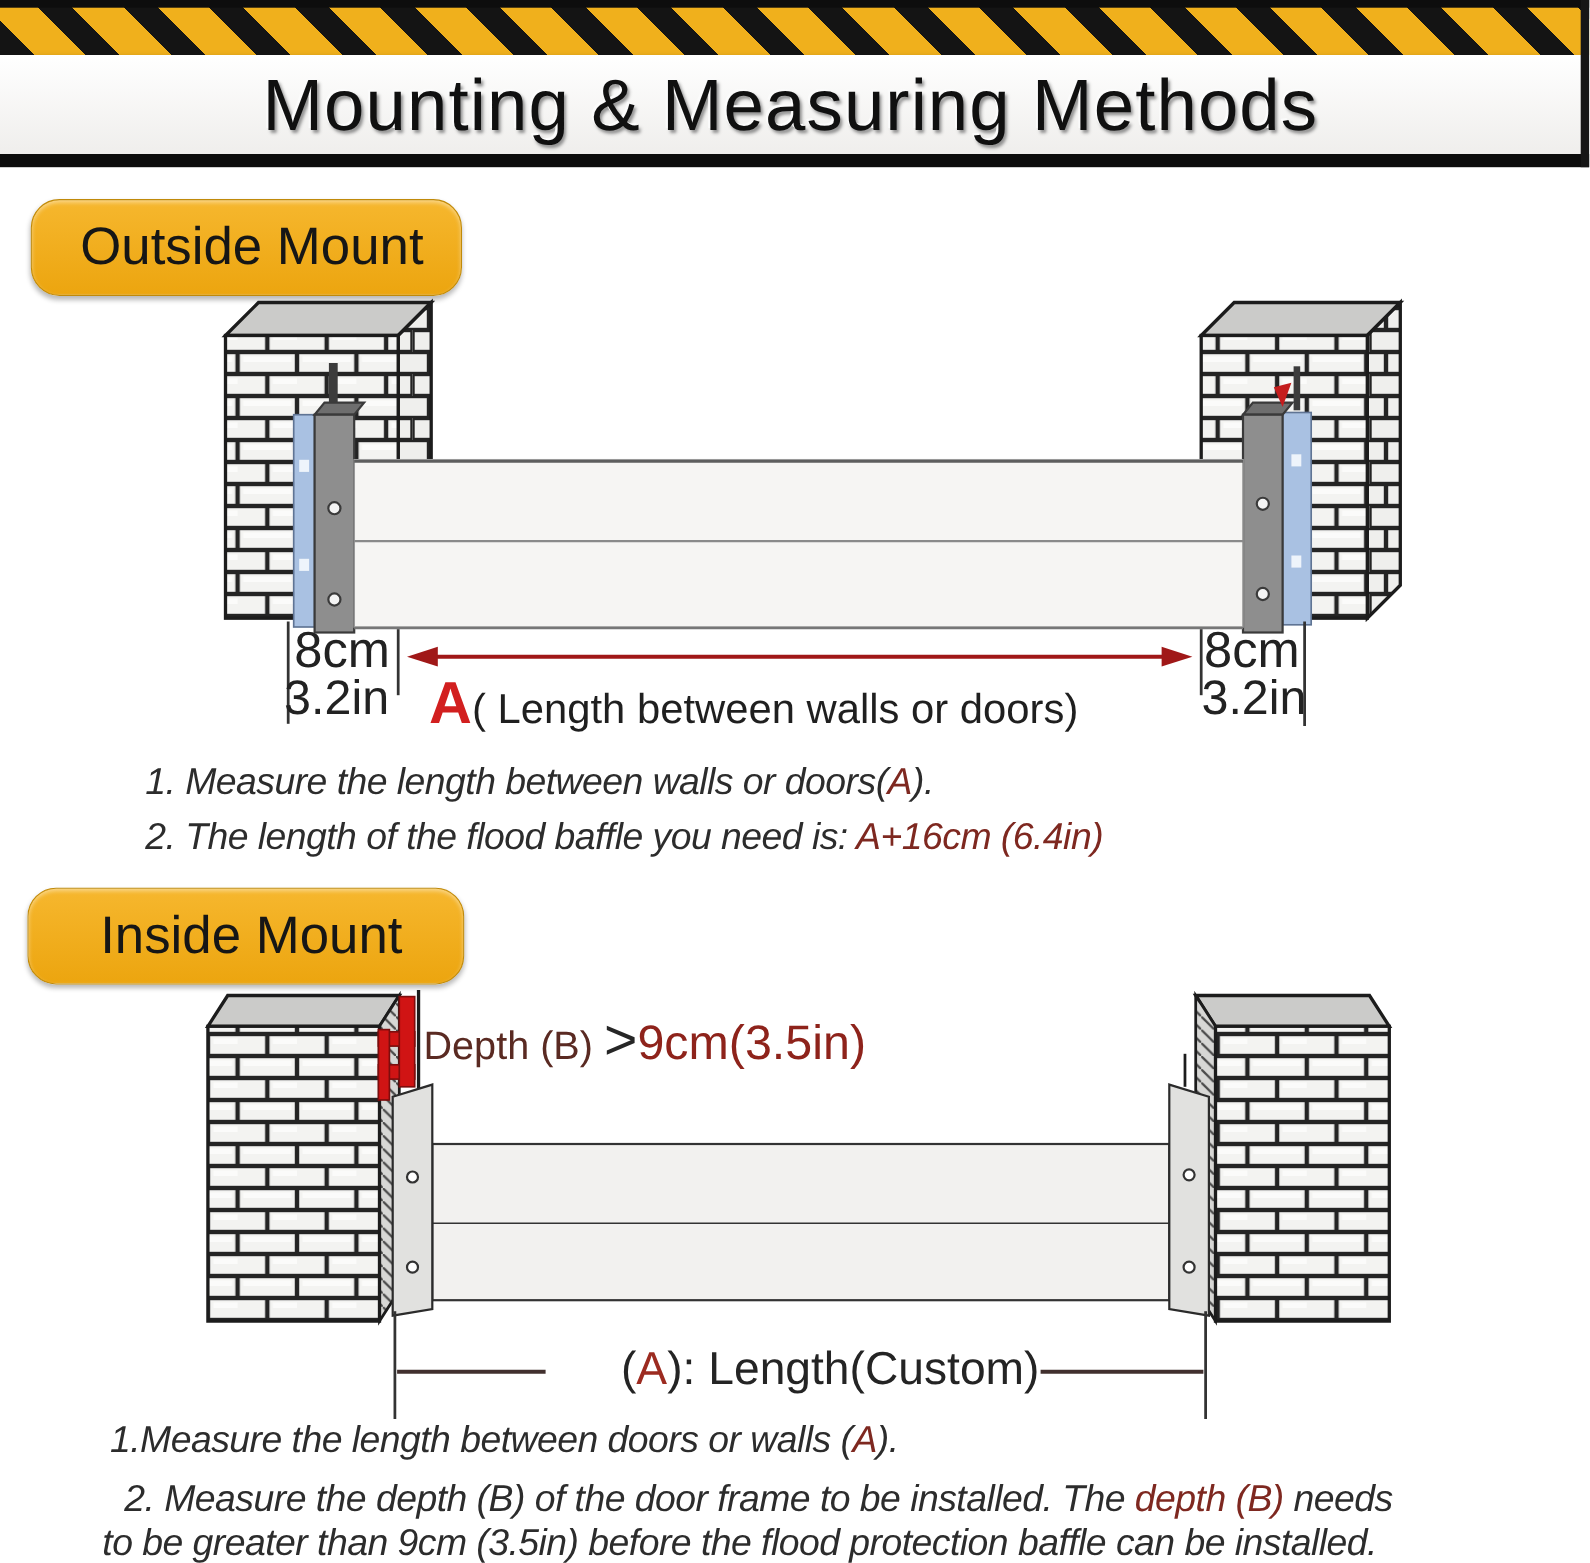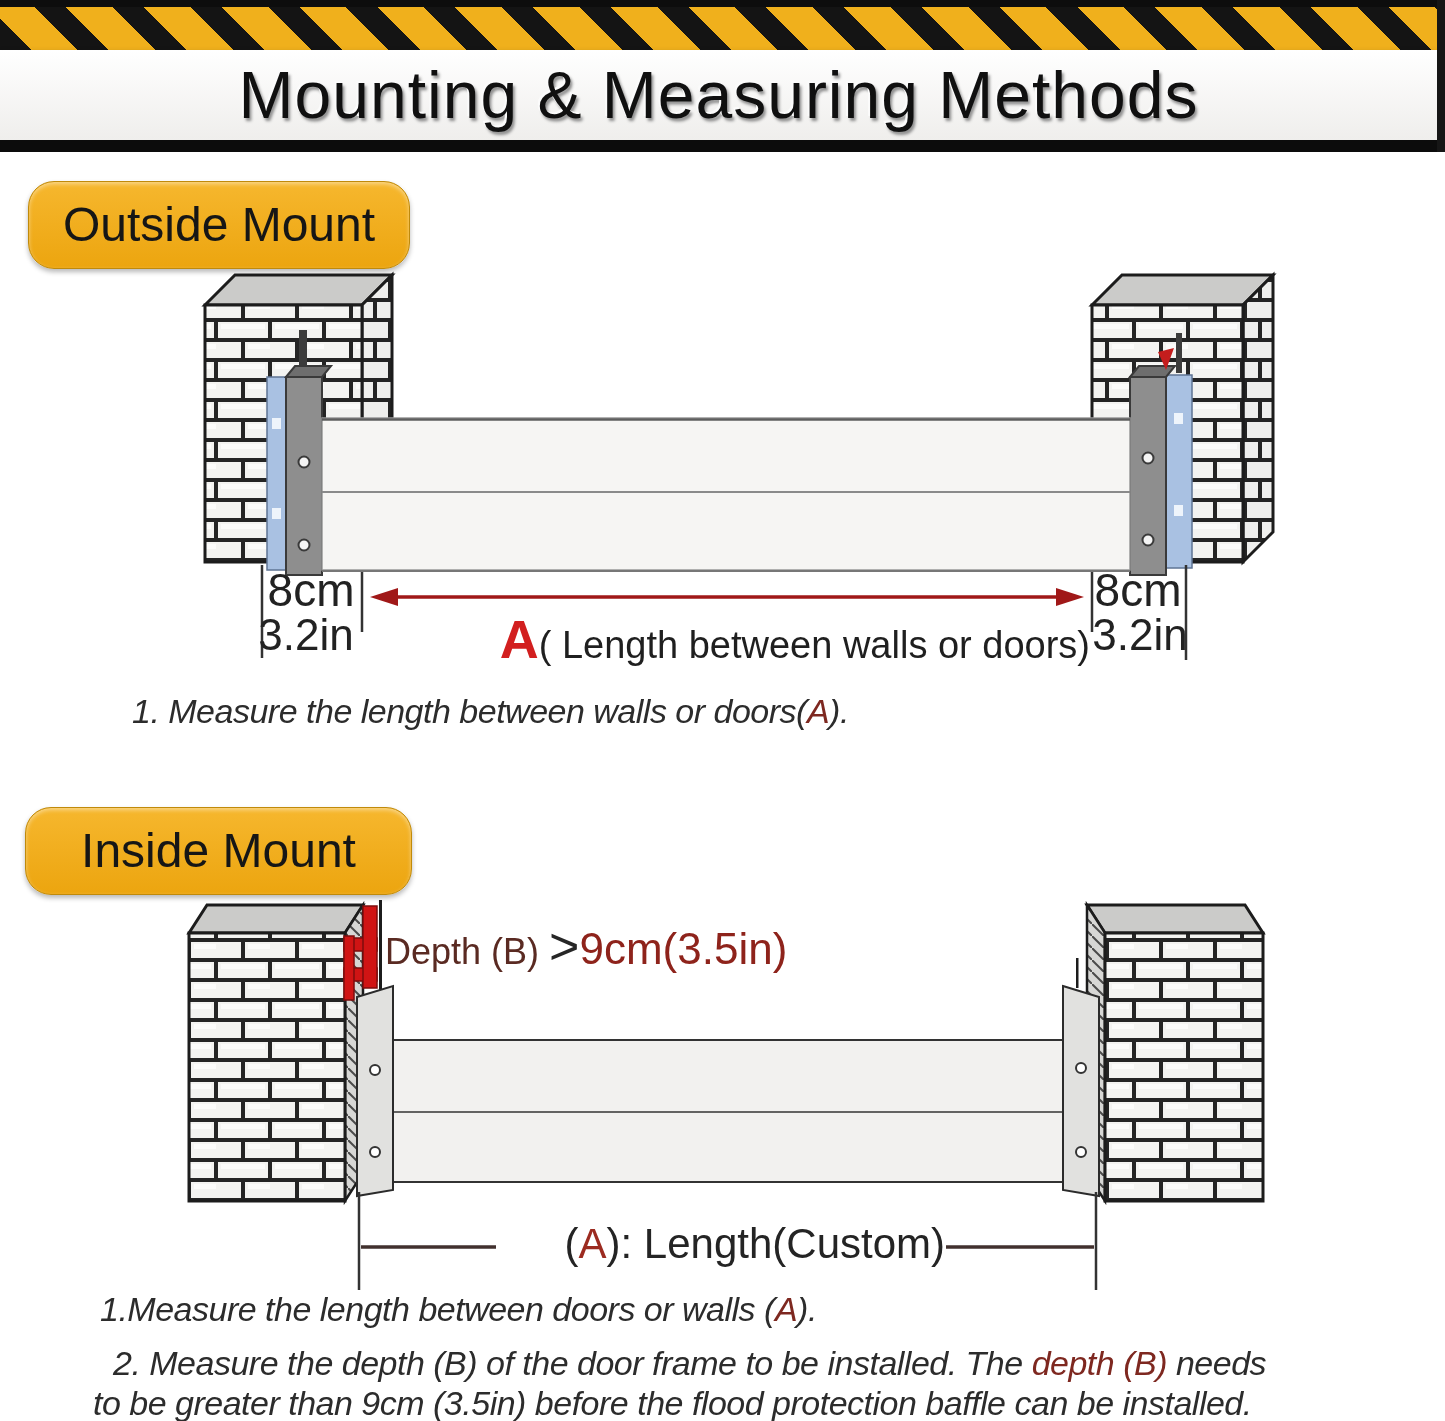--- a/index.html
+++ b/index.html
@@ -17,30 +17,30 @@
             box-shadow:0 3px 6px rgba(0,0,0,.3); }
   .title { position:absolute; left:0; top:50px; width:1437px; height:90px; line-height:90px;
            text-align:center; font-size:66px; font-weight:normal; color:#101010; letter-spacing:1px;
            text-shadow:-2px -2px 0 #fbfbfb, 2px 3px 3px #8f8f8f; }
   .banner-bar { position:absolute; left:0; top:140px; width:1445px; height:12px; background:#0c0c0c; }
 
   
   .badge { position:absolute; border-radius:26px; text-align:center;
            background:linear-gradient(#f6b72e,#eca50f); border:1px solid #c08a0a;
            box-shadow:0 3px 5px rgba(0,0,0,.28), inset 0 2px 4px rgba(255,255,255,.45);
-           color:#161616; font-size:48px; }
+           color:#161616; font-size:48px;padding-left:10px; }
   .badge1 { left:28px; top:181px; width:380px; height:86px; line-height:86px; }
   .badge2 { left:25px; top:807px; width:385px; height:86px; line-height:86px; }
 
   svg.diagram { position:absolute; left:0; }
 
   
   .mtext { position:absolute; color:#222; font-size:46px; text-align:center; line-height:1.05; }
   .mtext.small { font-size:44px; }
-  .span-label { position:absolute; left:390px; top:608px; width:700px; text-align:right;
+  .span-label { position:absolute; left:390px; top:608px; width:700px; text-align:left;
                 font-size:38px; color:#1f1f1f; white-space:nowrap; }
   .span-label .redA { color:#d21f1f; font-weight:bold; font-size:54px; }
 
   .instr { position:absolute; font-size:34px; letter-spacing:-0.5px; color:#2c2c2c; white-space:nowrap;font-style:italic; }
   .instr .hl { color:#7e2820; }
 
   .depth { position:absolute; left:385px; top:916px; white-space:nowrap; }
   .depth .d-label { font-size:36px; color:#5a2a22; }
   .depth .d-sym   { font-size:52px; color:#262626; }
   .depth .d-val   { font-size:44px; color:#8e231b; }
@@ -145,20 +145,21 @@
     </g>
   </svg>
 
   <div class="mtext" style="left:258px;top:566px;width:106px">8cm</div>
   <div class="mtext small" style="left:248px;top:612px;width:116px">3.2in</div>
   <div class="mtext" style="left:1088px;top:566px;width:100px">8cm</div>
   <div class="mtext small" style="left:1086px;top:612px;width:108px">3.2in</div>
   <div class="span-label"><span class="redA">A</span><span>( Length between walls or doors)</span></div>
 
   <div class="instr" style="left:132px;top:692px"><span>1. Measure the length between walls or doors(</span><span class="hl">A</span><span>).</span></div>
+  <div class="instr" style="left:132px;top:742px"><span>2. The length of the flood baffle you need is: </span><span class="hl">A+16cm (6.4in)</span></div>
 
   <svg class="diagram" style="top:895px" width="1445" height="395" viewBox="0 895 1445 395">
 
     <g>
       <polygon points="189,933 207,905 363,905 345,933" fill="#cbcbc9" stroke="#1c1c1c" stroke-width="3"></polygon>
       <polygon points="345,933 363,905 363,1173 345,1201" fill="url(#phatch)" stroke="#1c1c1c" stroke-width="2.5"></polygon>
       <rect x="189" y="933" width="156" height="268" fill="url(#pbrick)" stroke="#1c1c1c" stroke-width="3"></rect>
     </g>
     <rect x="379" y="900" width="3" height="90" fill="#1c1c1c"></rect>
 

